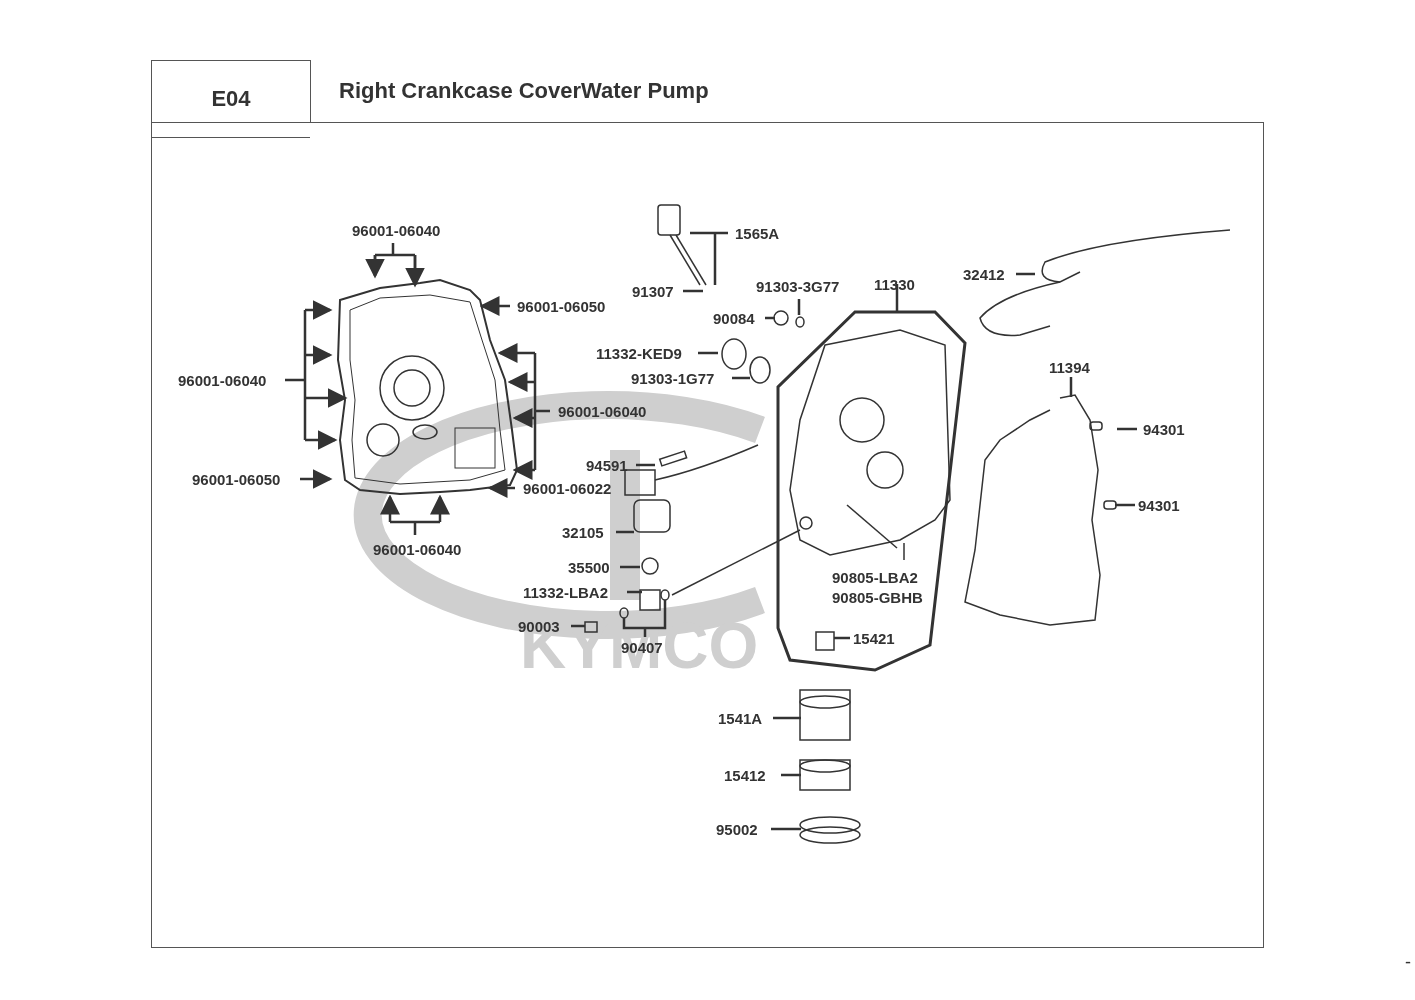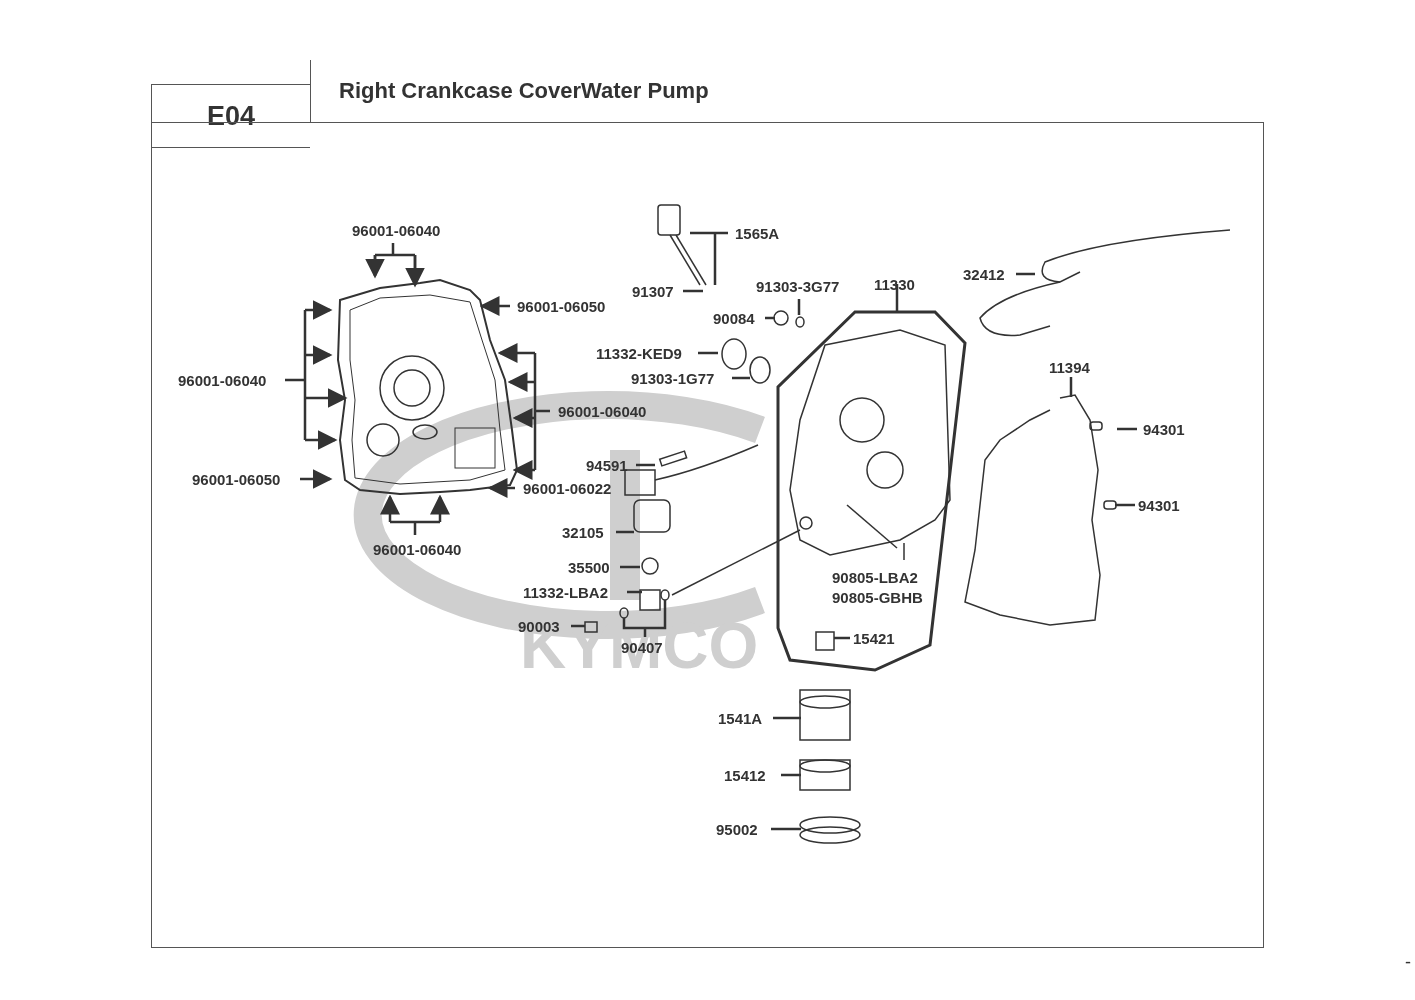--- a/index.html
+++ b/index.html
@@ -1,20 +1,20 @@
 <!DOCTYPE html>
 <html><head>
 <meta charset="utf-8">
 <style>
   html, body { margin: 0; padding: 0; background: #ffffff; }
   body { width: 1415px; height: 1000px; position: relative; overflow: hidden;
          font-family: "Liberation Sans", sans-serif; color: #333333; }
-  .header-code { position: absolute; left: 151px; top: 60px; width: 159px; height: 64px;
+  .header-code { position: absolute; left: 151px; top: 60px; width: 159px; height: 78px;
          border: 1px solid #555; border-right: none; display: flex; align-items: center; justify-content: center;
-         font-weight: bold; font-size: 27px; box-sizing: border-box; margin-top: 24px; }
+         font-weight: bold; font-size: 22px; box-sizing: border-box; }
   .header-title { position: absolute; left: 310px; top: 60px; width: 953px; height: 62px;
          border-left: 1px solid #555; display: flex; align-items: center; padding-left: 28px;
          font-weight: bold; font-size: 22px; box-sizing: border-box; }
   .frame { position: absolute; left: 151px; top: 122px; width: 1113px; height: 826px;
          border: 1px solid #555; box-sizing: border-box; }
   .diagram { position: absolute; left: 0; top: 0; }
   .lbl { font-family: "Liberation Sans", sans-serif; font-weight: bold; font-size: 15px; fill: #333; }
   .page-num { position: absolute; left: 0; width: 1415px; top: 952px; text-align: right;
          font-weight: normal; font-size: 18px; margin-left: 32px; }
 </style>

